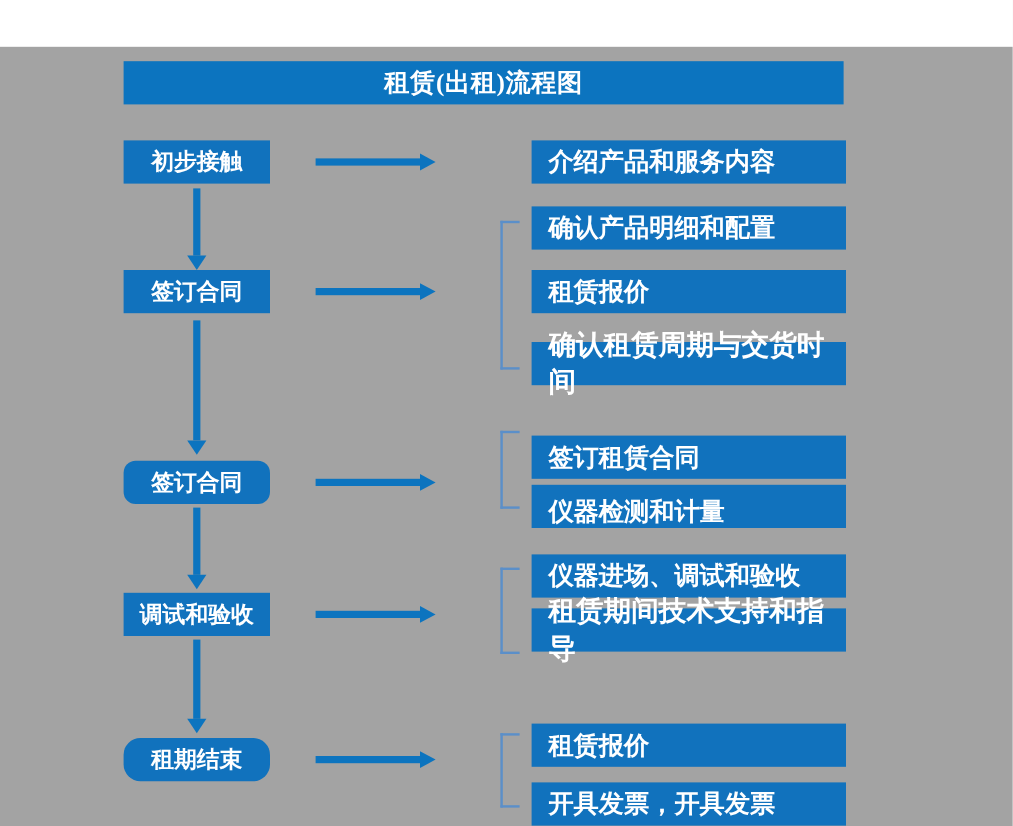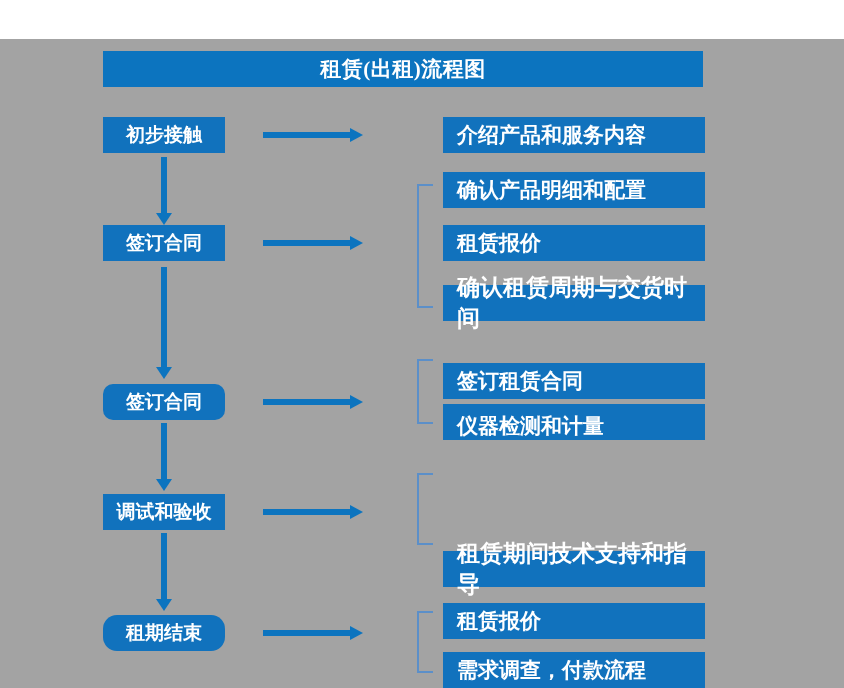--- a/index.html
+++ b/index.html
@@ -196,23 +196,26 @@
   </div>
   <div class="box detail wide-text" style="top:246px;">
     <span>确认租赁周期与交货时间</span>
   </div>
   <div class="box detail" style="top:324px;">
     <span>签订租赁合同</span>
   </div>
   <div class="box detail" style="top:365px;align-items:flex-end;">
     <span>仪器检测和计量</span>
   </div>
-  <div class="box detail wide-text" style="top:512px;">
+  <div class="box detail" style="top:423px;">
+    <span>仪器进场、调试和验收</span>
+  </div>
+  <div class="box detail wide-text" style="top:468px;">
     <span>租赁期间技术支持和指导</span>
   </div>
   <div class="box detail" style="top:564px;">
     <span>租赁报价</span>
   </div>
   <div class="box detail" style="top:613px;">
-    <span>需求调查，付款流程</span>
+    <span>开具发票，开具发票</span>
   </div>
 
 </div>
 
 </body></html>

